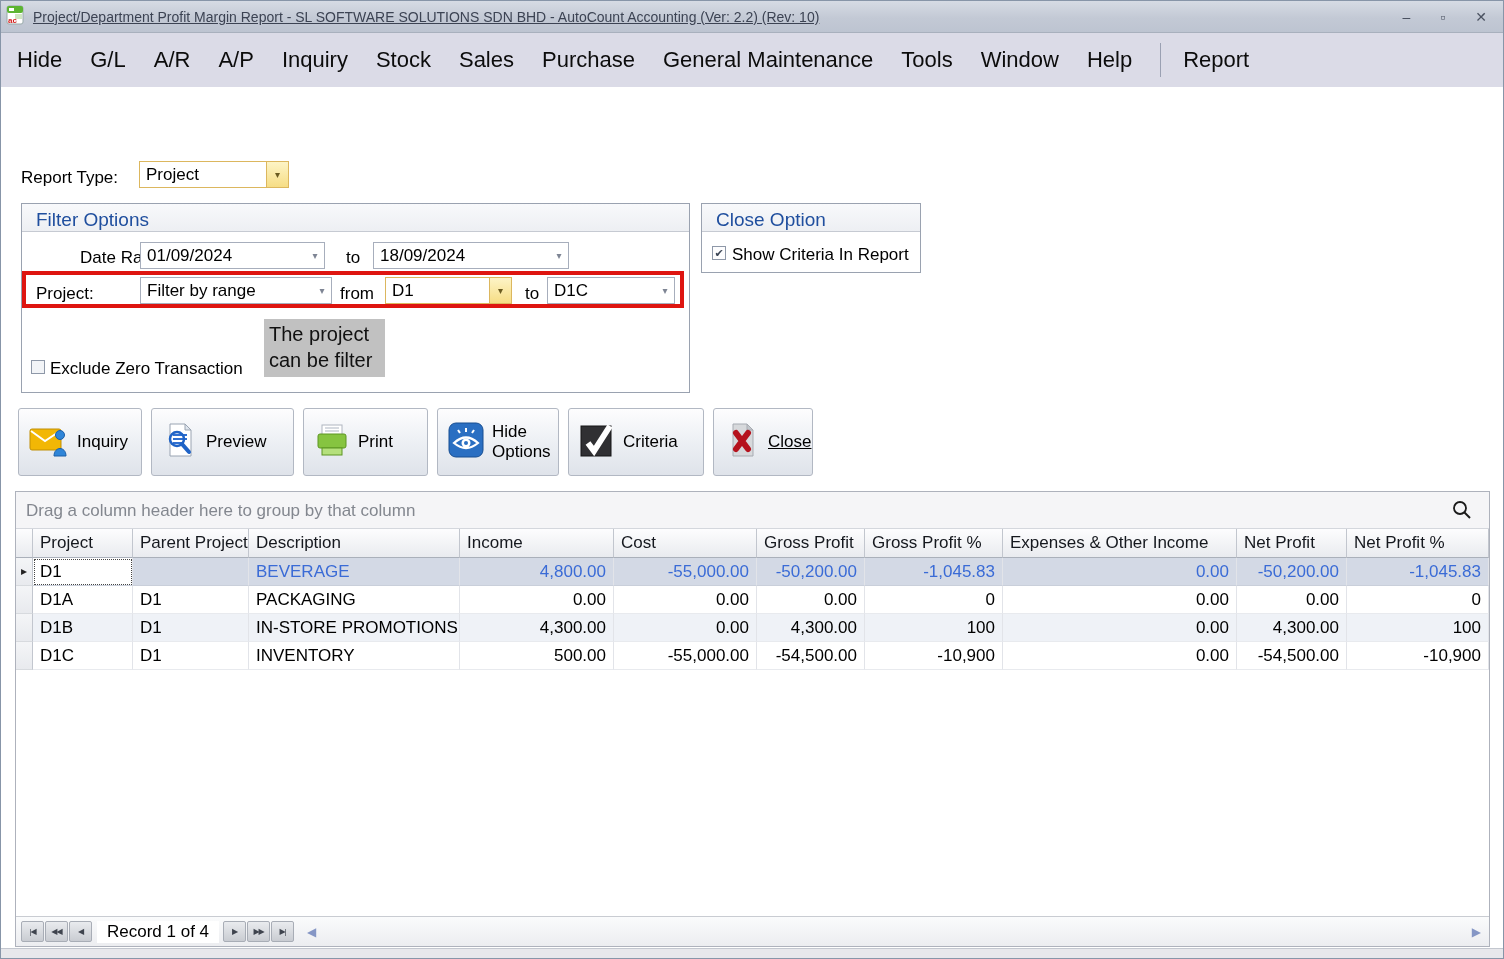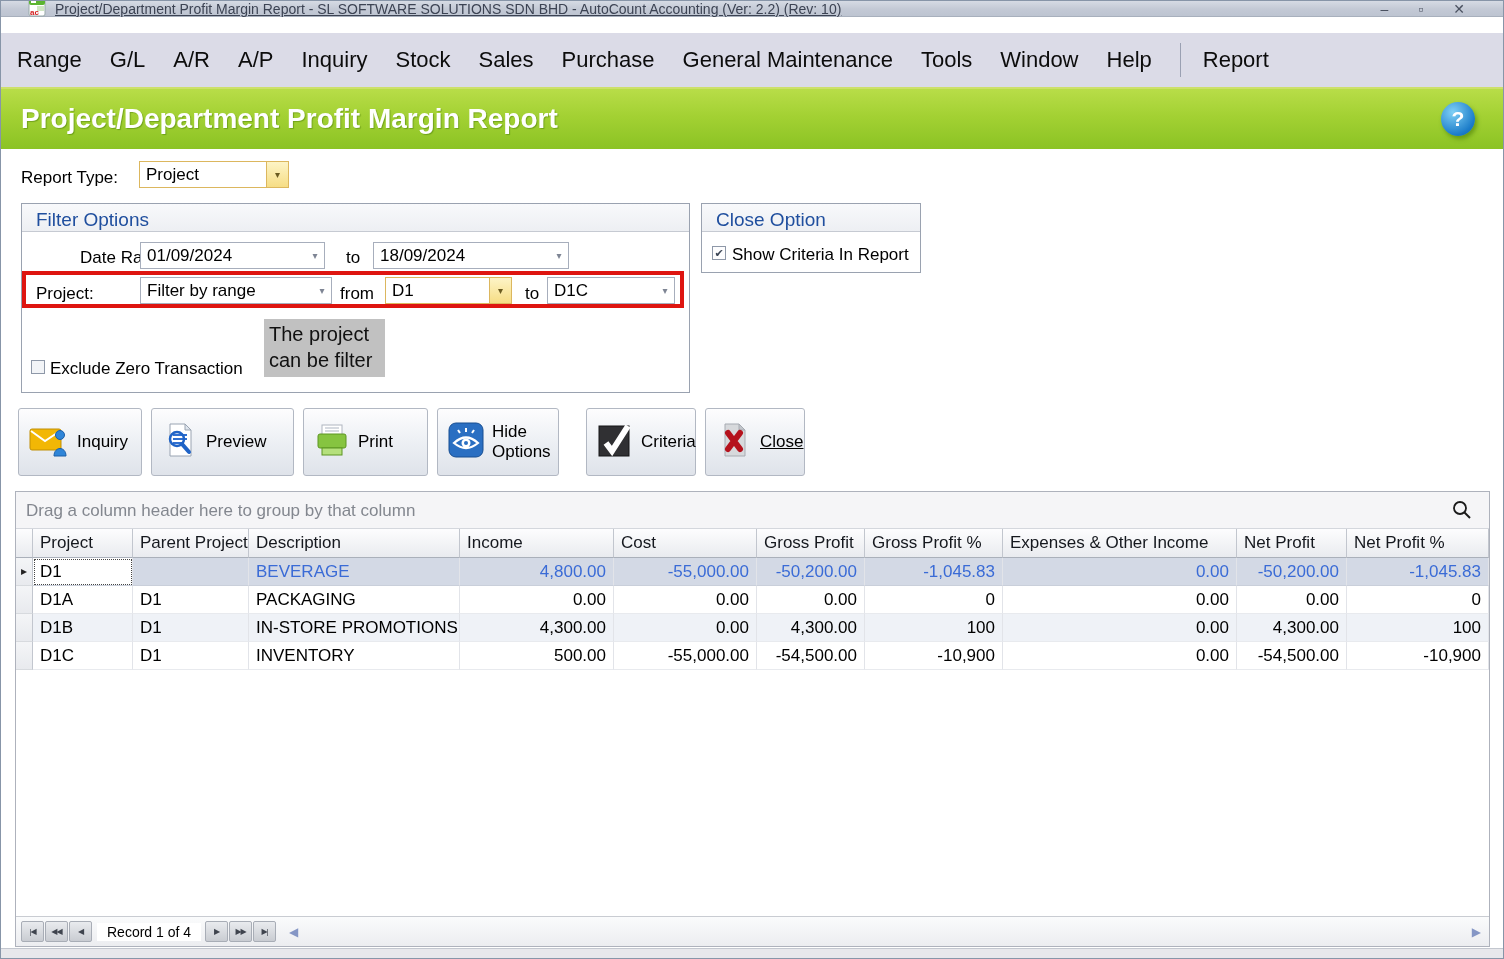--- a/index.html
+++ b/index.html
@@ -1,23 +1,23 @@
 <!DOCTYPE html>
 <html><head>
 <meta charset="utf-8">
 <style>
   * { box-sizing: border-box; margin: 0; padding: 0; }
   html,body { width:1504px; height:959px; }
   body { font-family:"Liberation Sans", sans-serif; background:#e9e9ed; overflow:hidden; }
   .window { position:relative; width:1504px; height:959px; border:1px solid #8795a8; background:#fff; overflow:hidden; }
 
   
-  .titlebar { position:absolute; left:0; top:0; width:100%; height:16px;
+  .titlebar { position:absolute; left:0; top:0; width:100%; height:32px;
     background:linear-gradient(180deg,#d6dbe4 0%,#c3c9d5 55%,#bdc4d1 100%);
-    border-bottom:1px solid #a8b0bd; display:flex; align-items:center; padding:0 26px; }
+    border-bottom:1px solid #a8b0bd; display:flex; align-items:center; padding:0 4px; }
   .titlebar .title { font-size:14px; color:#3c4353; margin-left:8px; white-space:nowrap;text-decoration:underline; }
   .win-controls { margin-left:auto; display:flex; gap:30px; padding-right:12px; }
   .win-controls span { font-size:14px; color:#4a5160; cursor:default; line-height:32px; }
 
   
   .menubar { position:absolute; left:0; top:32px; width:100%; height:54px; background:#dbdbe7;
     display:flex; align-items:center; padding-left:16px; }
   .menu-item { font-size:22px; color:#0c0c0c; margin-right:28px; cursor:default; }
   .menu-sep { width:1px; height:34px; background:#9aa0b2; margin:0 22px 0 0; }
 
@@ -92,21 +92,21 @@
      border-right:1px solid #c2c6ce; border-bottom:1px solid #d7dade;
      font-size:12px; color:#222; text-align:center; line-height:26px; cursor:pointer; }
 
   
   .navbar { position:absolute; left:0; bottom:0; width:100%; height:30px;
      background:linear-gradient(180deg,#fafbfc,#ecedf0); border-top:1px solid #c9ccd2;
      display:flex; align-items:center; padding-left:5px; }
   .nav-btn { width:23px; height:21px; margin-right:1px; border:1px solid #a8adb6; border-radius:2px;
      background:linear-gradient(180deg,#e9ebee,#c9ccd2); color:#3f444e; font-size:8px;
      text-align:center; line-height:19px; cursor:pointer; letter-spacing:-1px; }
-  .rec-text { font-size:14px; color:#000; background:#fff; padding:1px 10px; margin:12px 4px; }
+  .rec-text { font-size:17px; color:#000; background:#fff; padding:1px 10px; margin:12px 4px; }
   .scroll-arrow { color:#8596c5; font-size:12px; cursor:pointer; }
   .scroll-arrow.left { margin-left:12px; }
   .scroll-arrow.right { margin-left:auto; margin-right:8px; }
 
   .frame-bottom { position:absolute; left:0; top:947px; width:100%; height:12px; background:#e7e7eb;
      border-top:1px solid #c3c7cf; }
 </style>
 </head>
 <body>
 
@@ -125,41 +125,37 @@
     <span class="title">Project/Department Profit Margin Report - SL SOFTWARE SOLUTIONS SDN BHD - AutoCount Accounting (Ver: 2.2) (Rev: 10)</span>
     <span class="win-controls">
       <span>–</span>
       <span>▫</span>
       <span>✕</span>
     </span>
   </div>
 
   <div class="menubar">
     <span style="display:flex;align-items:center;">
-        <span class="menu-item">Range</span>
+        <span class="menu-item">Hide</span>
         <span class="menu-item">G/L</span>
         <span class="menu-item">A/R</span>
         <span class="menu-item">A/P</span>
         <span class="menu-item">Inquiry</span>
         <span class="menu-item">Stock</span>
         <span class="menu-item">Sales</span>
         <span class="menu-item">Purchase</span>
         <span class="menu-item">General Maintenance</span>
         <span class="menu-item">Tools</span>
         <span class="menu-item">Window</span>
         <span class="menu-item">Help</span>
       </span>
     <span class="menu-sep"></span>
     <span class="menu-item">Report</span>
   </div>
 
-  <div class="banner">
-    <span class="page-title">Project/Department Profit Margin Report</span>
-    <span class="help-icon">?</span>
-  </div>
 
   <span class="lbl" style="left:20px; top:167px;">Report Type:</span>
   <div class="combo amber" style="left:138px; top:160px; width:150px;">
     <span class="val">Project</span>
     <span class="btn">▾</span>
   </div>
 
   <div class="groupbox" style="left:20px; top:202px; width:669px; height:190px;">
     <div class="gb-head">Filter Options</div>
 
@@ -258,21 +254,21 @@
           <circle cx="18" cy="21" r="2" fill="#2a6fc2"></circle>
           <g stroke="#fff" stroke-width="2">
               <line x1="18" y1="6" x2="18" y2="10"></line>
               <line x1="10" y1="8" x2="12" y2="11"></line>
               <line x1="26" y1="8" x2="24" y2="11"></line>
             </g>
         </svg>
       </span>
       <span class="tb-label" style="width:56px;">Hide Options</span>
     </div>
-    <div class="tb-btn" style="width:110px;margin-left:18px;">
+    <div class="tb-btn" style="width:136px;">
       <span>
         <svg width="36" height="36" viewBox="0 0 36 36">
           <rect x="2" y="4" width="30" height="30" fill="#303033" stroke="#141416"></rect>
           <path d="M9 21 L15 29 L31 4" fill="none" stroke="#fff" stroke-width="6"></path>
         </svg>
       </span>
       <span class="tb-label">Criteria</span>
     </div>
     <div class="tb-btn" style="width:100px;text-decoration:underline;">
       <span>

